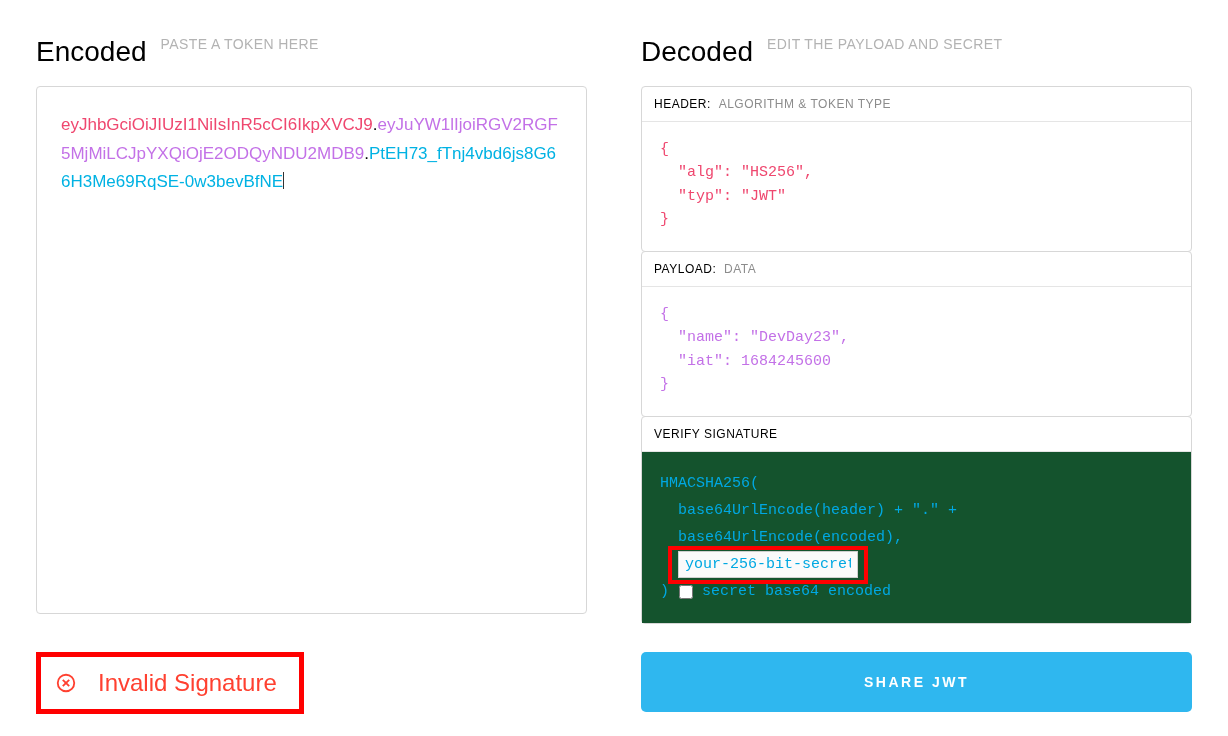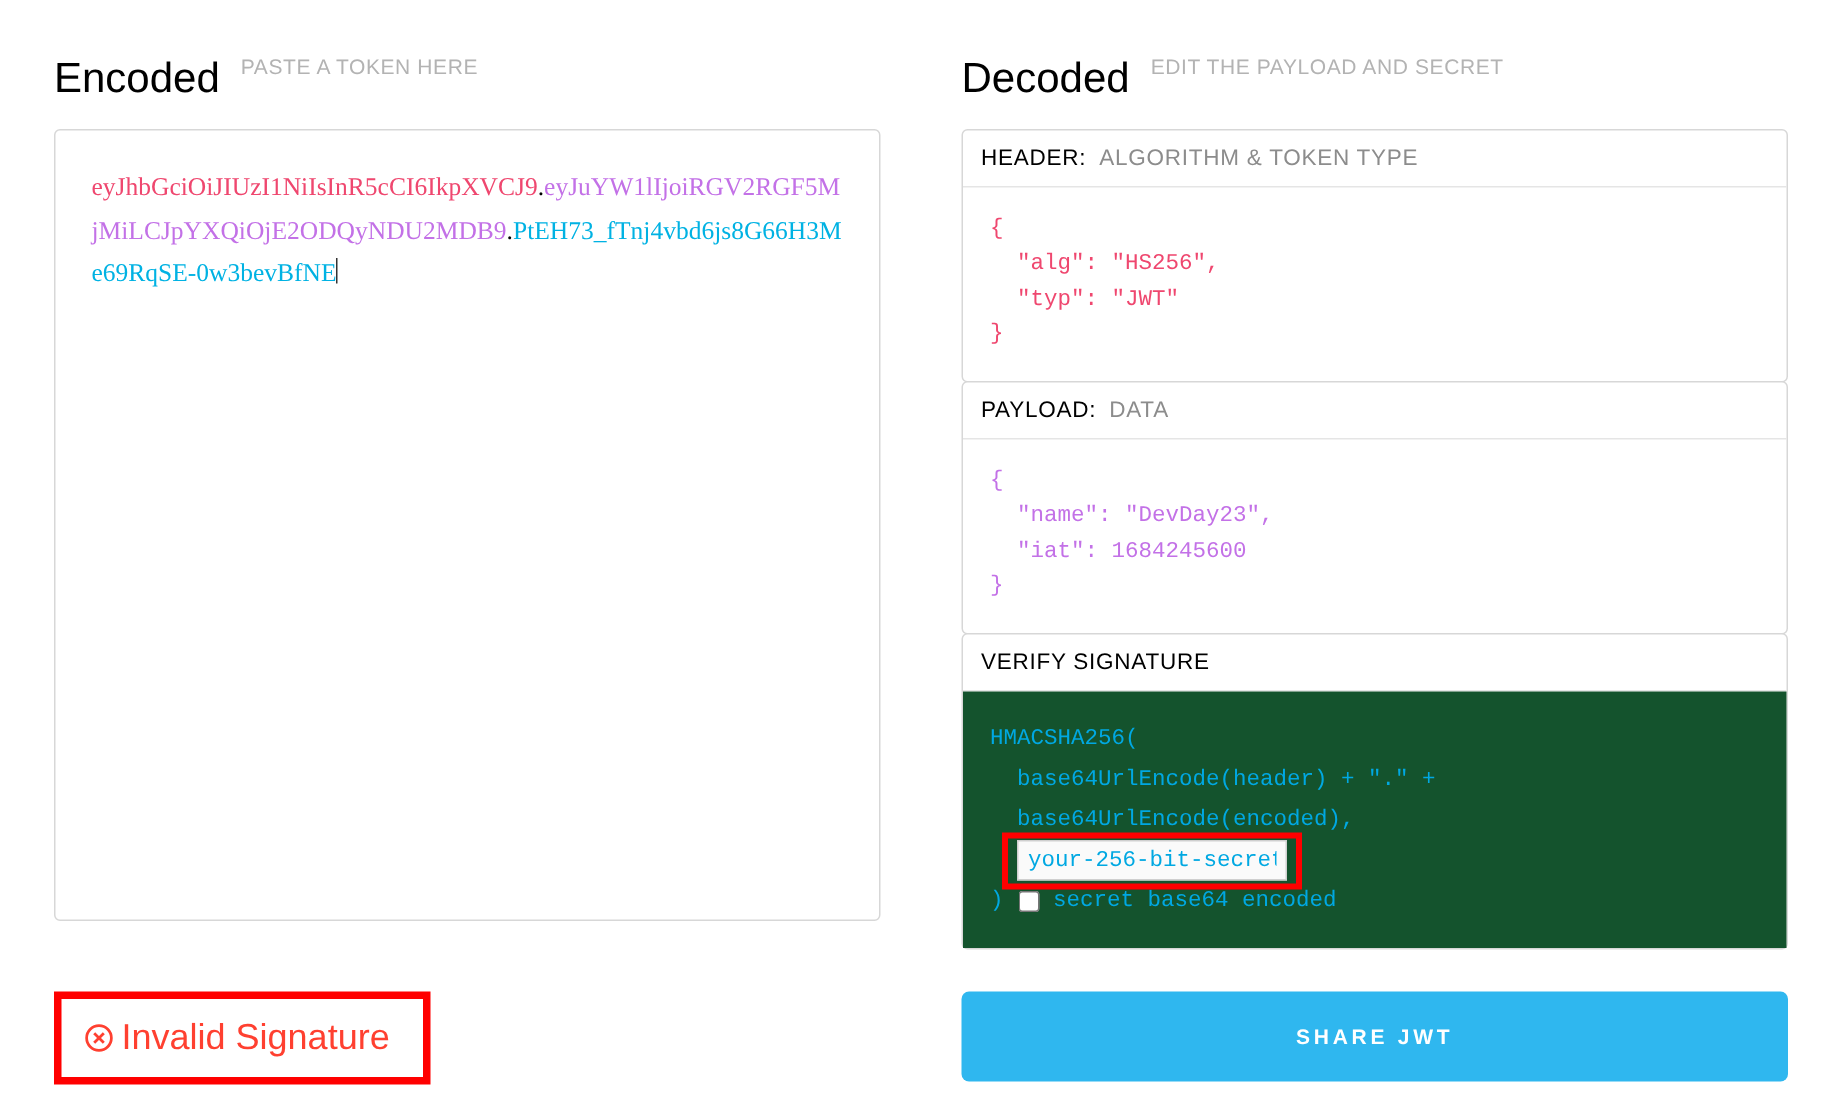--- a/index.html
+++ b/index.html
@@ -36,42 +36,42 @@
   }
   .panel {
     border: 1px solid #d7d7d7;
     border-radius: 4px;
     background: #fff;
   }
   
   .encoded-box {
     min-height: 528px;
     padding: 24px 24px;
-    font-family: Liberation Serif, serif;
+    font-family: Liberation Sans, sans-serif;
     font-size: 17px;
     line-height: 1.68;
     word-break: break-all;
     position: relative;
   }
   .tok-header { color: #ef476f; }
   .tok-dot { color: #000; }
   .tok-payload { color: #c371e7; }
   .tok-sig { color: #00b2e3; }
   .cursor {
     display: inline-block;
     width: 0;
     border-left: 1.5px solid #333;
     height: 1.0em;
     vertical-align: -2px;
   }
   
   .decoded-stack .panel + .panel { margin-top: -1px; }
   .section-label {
     padding: 10px 12px;
-    font-size: 15px;
+    font-size: 12px;
     letter-spacing: 0.5px;
     border-bottom: 1px solid #e5e5e5;
   }
   .section-label .grey {
     color: #8c8c8c;
     margin-left: 4px;
   }
   .code-block {
     padding: 16px 18px 20px;
     font-family: "SFMono-Regular", Consolas, "Liberation Mono", Menlo, monospace;
@@ -131,21 +131,21 @@
     margin-top: 28px;
     display: flex;
     gap: 54px;
   }
   .bottom-col {
     flex: 1;
   }
   .invalid-box {
     display: inline-flex;
     align-items: center;
-    gap: 4px;
+    gap: 21px;
     border: 5px solid #ff0000;
     padding: 12px 22px 12px 14px;
     color: #ff4030;
   }
   .invalid-box svg { display: block; }
   .invalid-text {
     font-size: 24px;
     font-weight: 400;
   }
   .share-btn {

